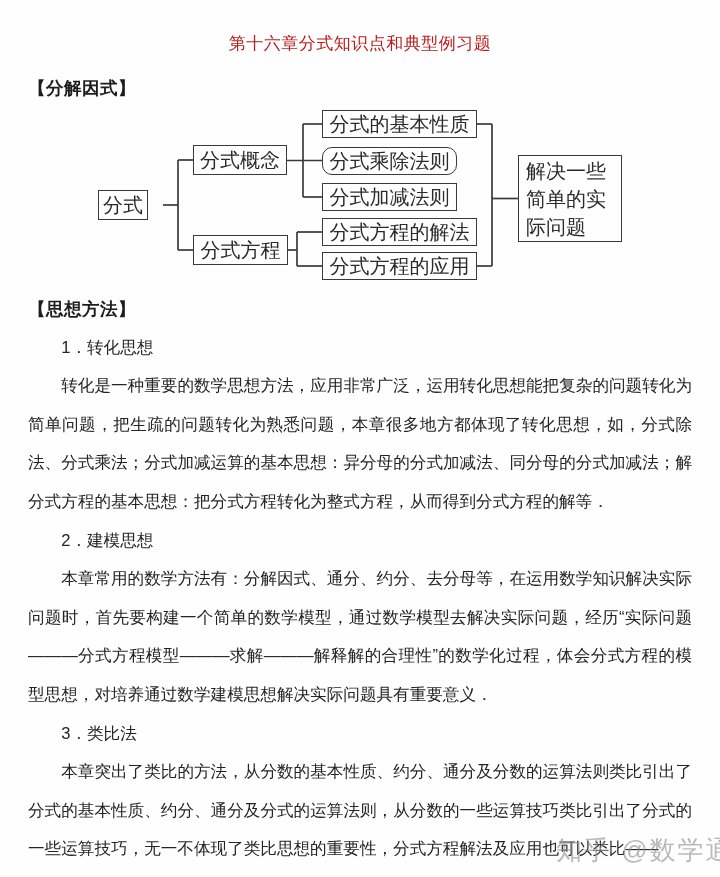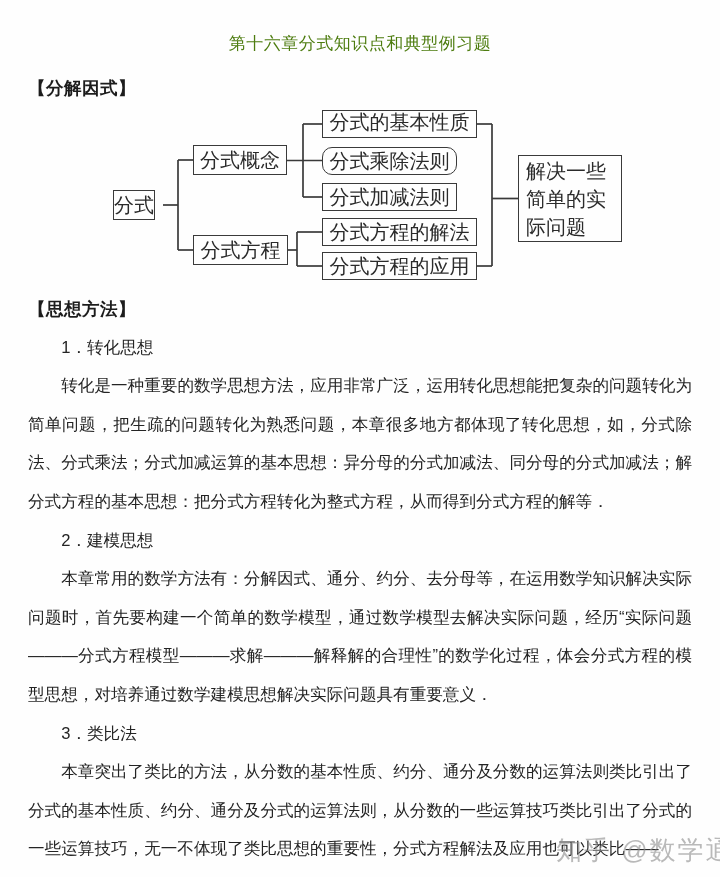--- a/index.html
+++ b/index.html
@@ -13,21 +13,21 @@
     overflow: hidden;
     font-family: "Liberation Sans", "DejaVu Sans", sans-serif;
     color: #242424;
   }
   .doc-title {
     margin-top: 32px;
     text-align: center;
     font-size: 17px;
     line-height: 24px;
     letter-spacing: 0.5px;
-    color: #4d7c0f;
+    color: #b91c1c;
   }
   .section-heading {
     font-size: 17.5px;
     font-weight: bold;
     color: #1c1c1c;
     letter-spacing: 0.5px;
   }
   .network-heading {
     margin-top: 20px;
     padding-left: 28px;
@@ -115,24 +115,24 @@
         <path d="M288 150 H297"></path>
         <path d="M297 132 V166"></path>
         <path d="M297 132 H322"></path>
         <path d="M297 166 H322"></path>
         <path d="M477 24 H492"></path>
         <path d="M492 24 V166"></path>
         <path d="M477 166 H492"></path>
         <path d="M492 98.5 H518"></path>
       </g>
     </svg>
-    <div class="node" style="left:113px; top:90px; width:42px; height:30px;">分式</div>
+    <div class="node" style="left:98px; top:90px; width:50px; height:30px;">分式</div>
     <div class="node" style="left:193px; top:45px; width:94px; height:30px;">分式概念</div>
     <div class="node" style="left:193px; top:135px; width:95px; height:30px;">分式方程</div>
-    <div class="node" style="left:322px; top:10px; width:155px; height:28px;font-family:Liberation Mono, monospace;">分式的基本性质</div>
+    <div class="node" style="left:322px; top:10px; width:155px; height:28px;">分式的基本性质</div>
     <div class="node" style="left:322px; top:47px; width:135px; height:28px;border-radius:10px;">分式乘除法则</div>
     <div class="node" style="left:322px; top:83px; width:135px; height:28px;">分式加减法则</div>
     <div class="node" style="left:322px; top:118px; width:155px; height:28px;">分式方程的解法</div>
     <div class="node" style="left:322px; top:152px; width:155px; height:28px;">分式方程的应用</div>
     <div class="node goal" style="left:518px; top:55px; width:104px; height:87px;">解决一些简单的实际问题</div>
   </div>
 
   <div class="methods">
     <div class="section-heading">【思想方法】</div>
 

